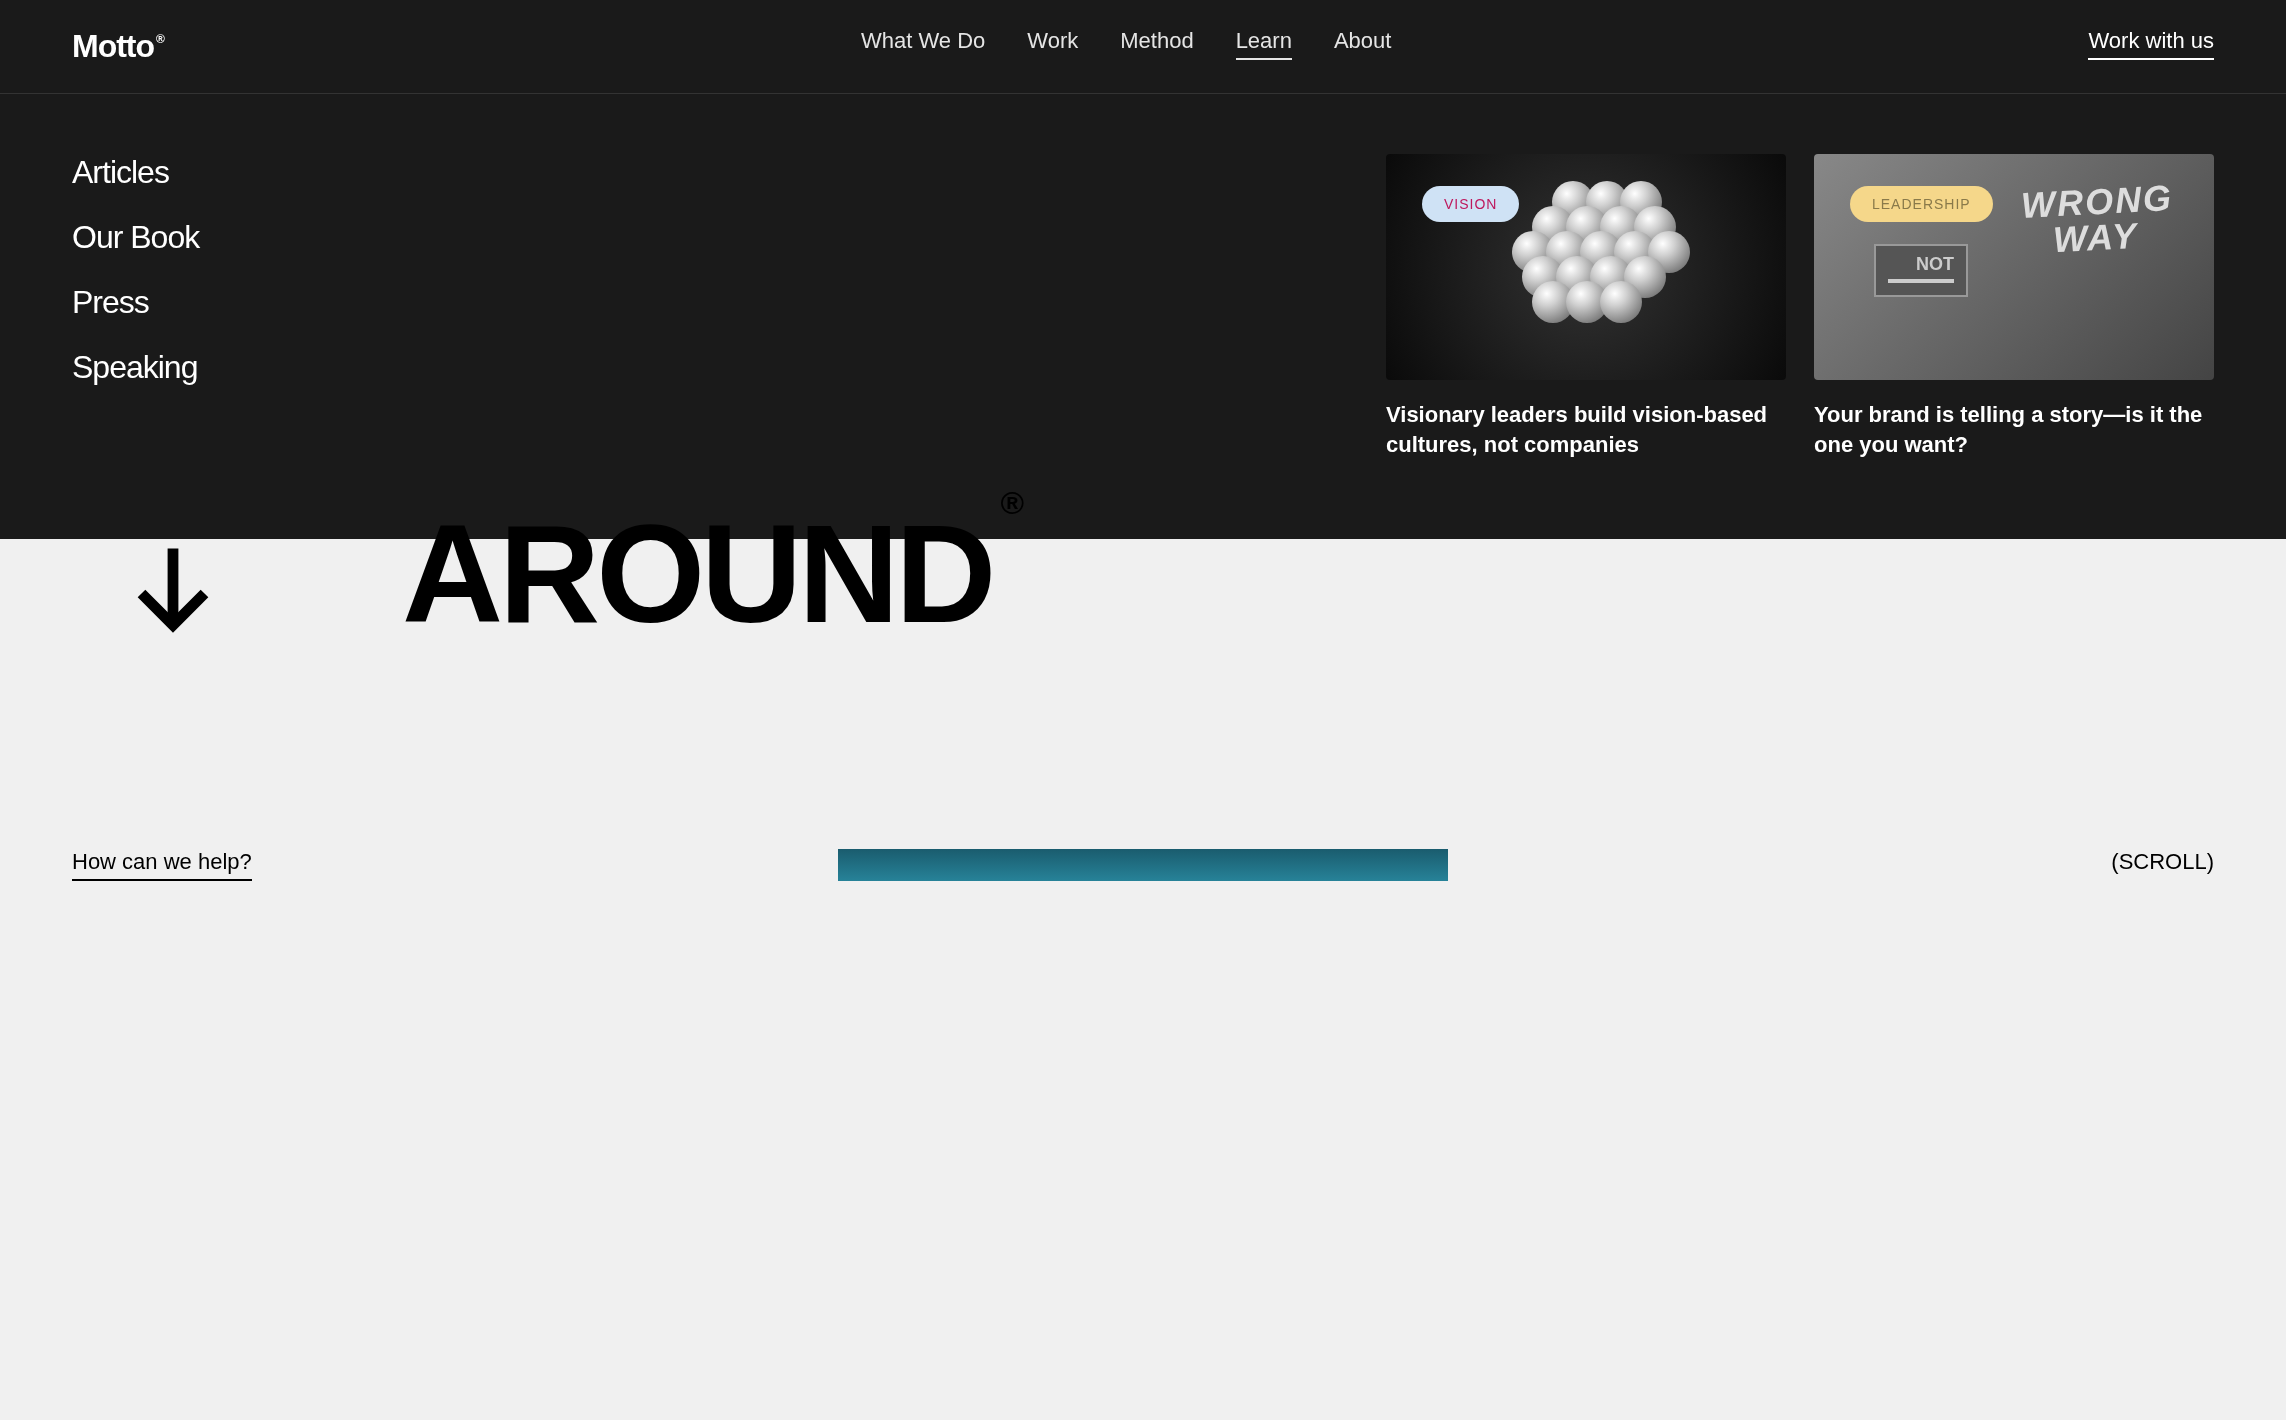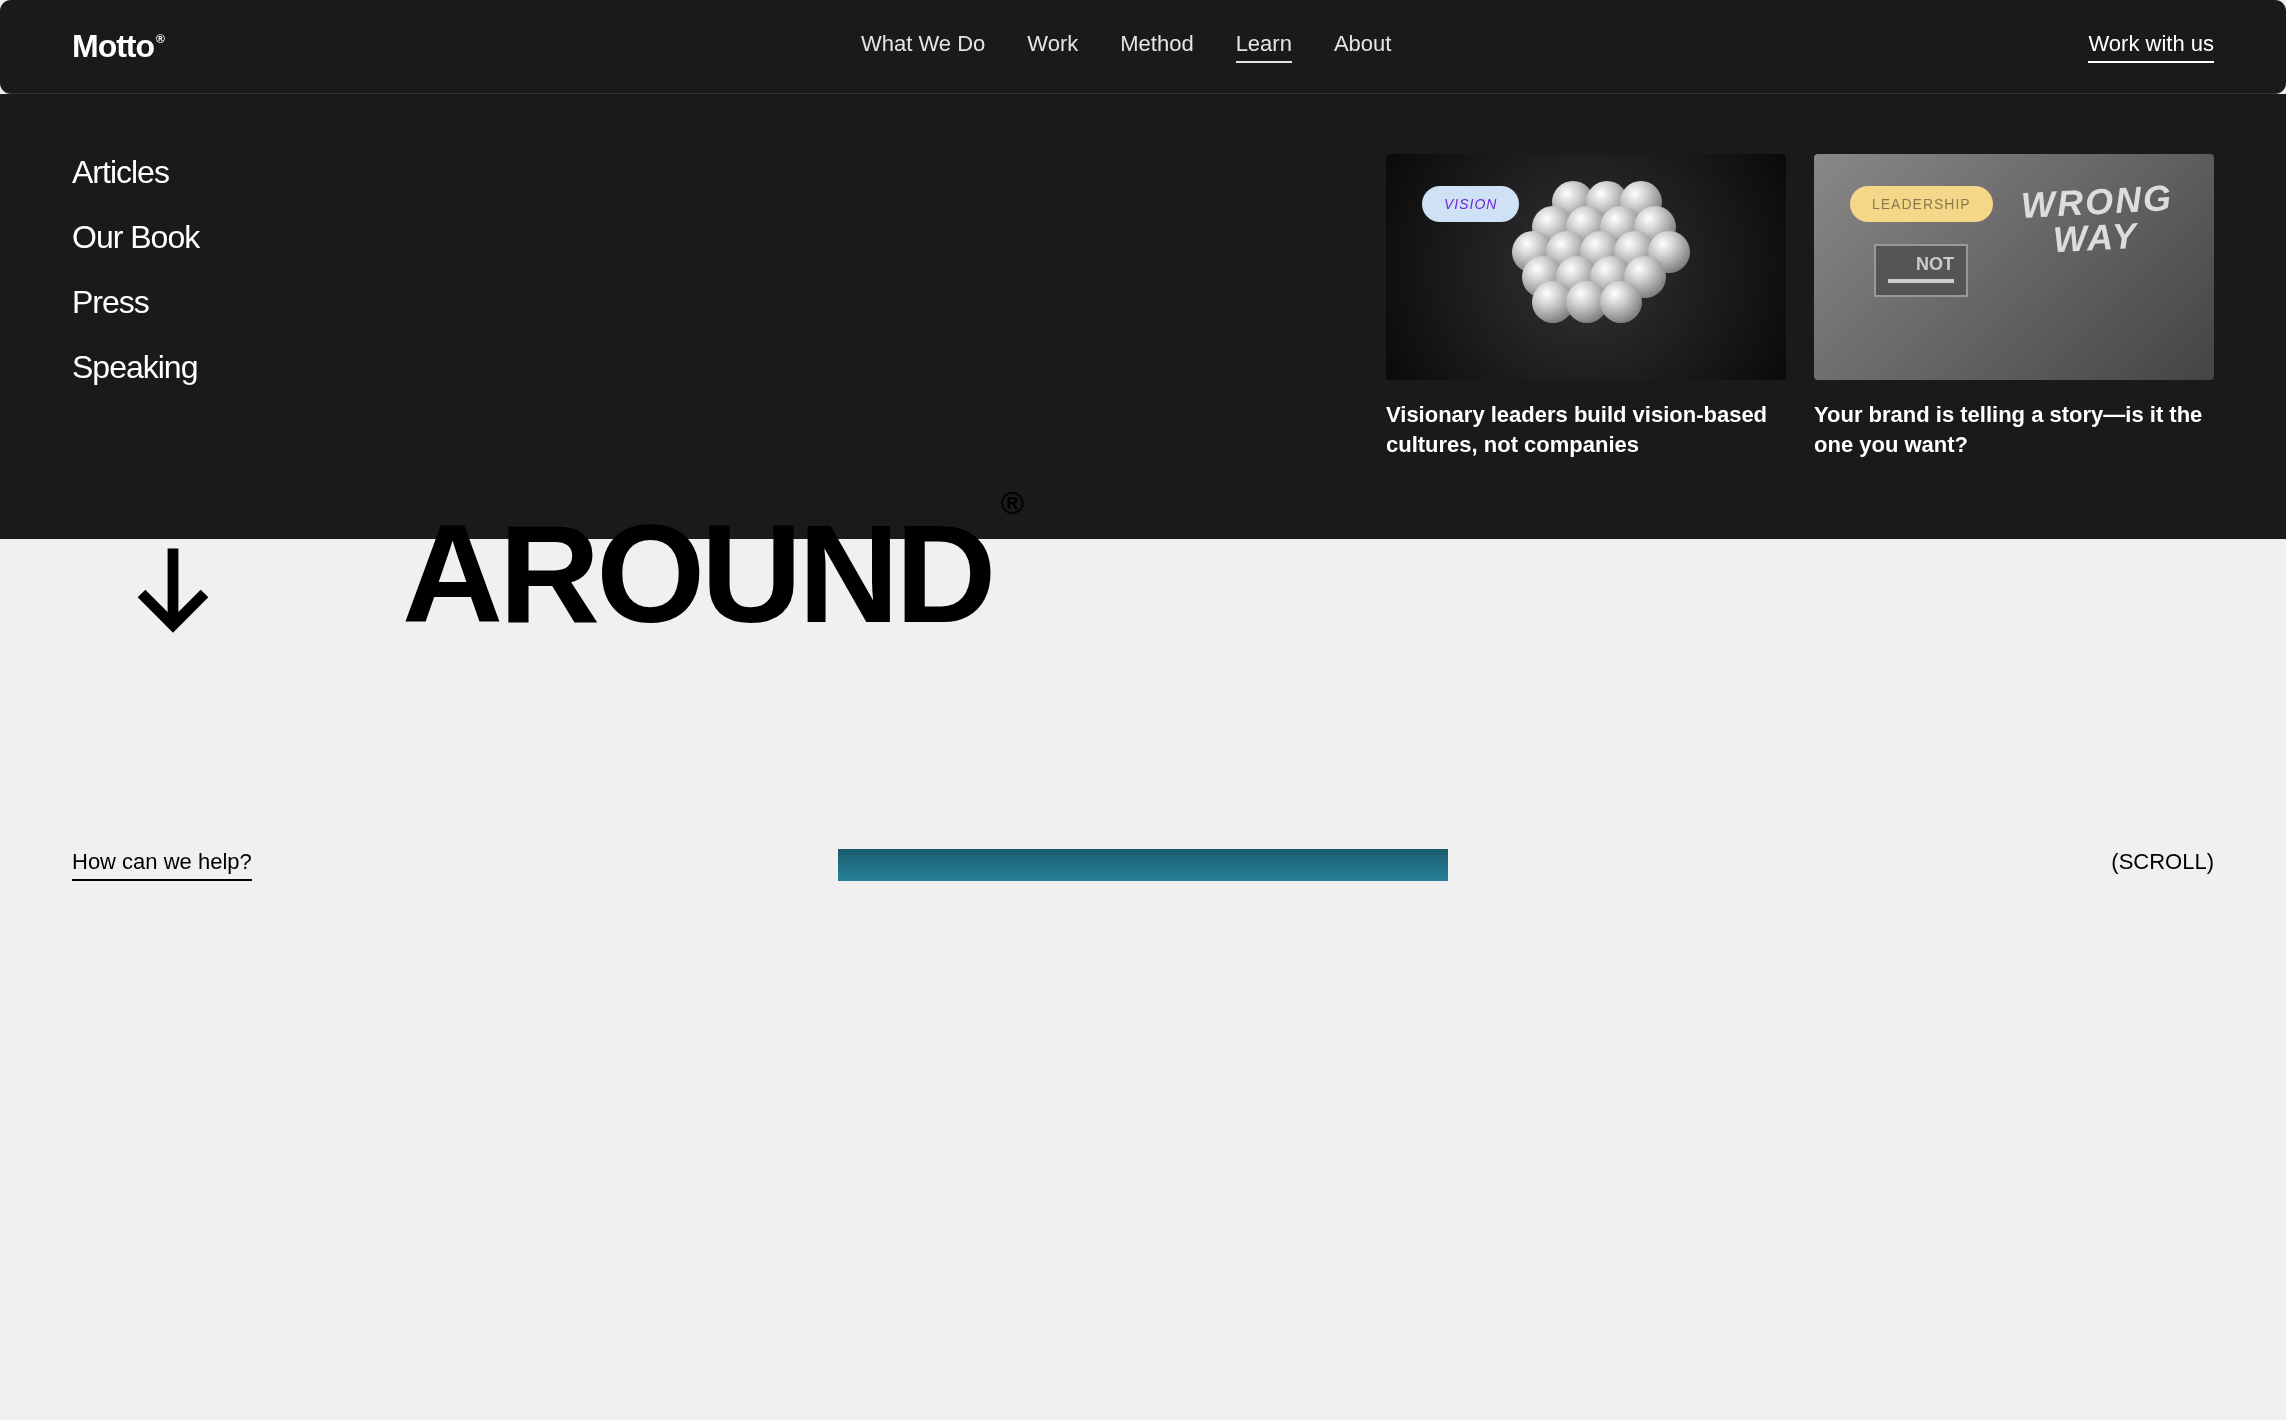--- a/index.html
+++ b/index.html
@@ -10,25 +10,24 @@
 
 body {
   font-family: -apple-system, BlinkMacSystemFont, "Helvetica Neue", Arial, sans-serif;
   background: #f0f0f0;
   overflow-x: hidden;
 }
 
 .header {
   background: #1a1a1a;
   display: flex;
-  align-items: center;
+  align-items: flex-start;
   justify-content: space-between;
   padding: 28px 72px;
   border-bottom: 1px solid #333;
-  border-radius: 11px;
 }
 
 .logo {
   color: #fff;
   font-size: 32px;
   font-weight: 700;
   letter-spacing: -1px;
   display: flex;
   align-items: flex-start;
 }
@@ -180,22 +179,21 @@
   left: 36px;
   padding: 10px 22px;
   border-radius: 22px;
   font-size: 14px;
   font-weight: 500;
   letter-spacing: 1px;
 }
 
 .badge-vision {
   background: #cfe2f5;
-  color: #6d28d9;
-  font-style: italic;
+  color: #be185d;
 }
 
 .badge-leadership {
   background: #f5d78a;
   color: #8a7a4a;
 }
 
 .card-title {
   color: #fff;
   font-size: 22px;

